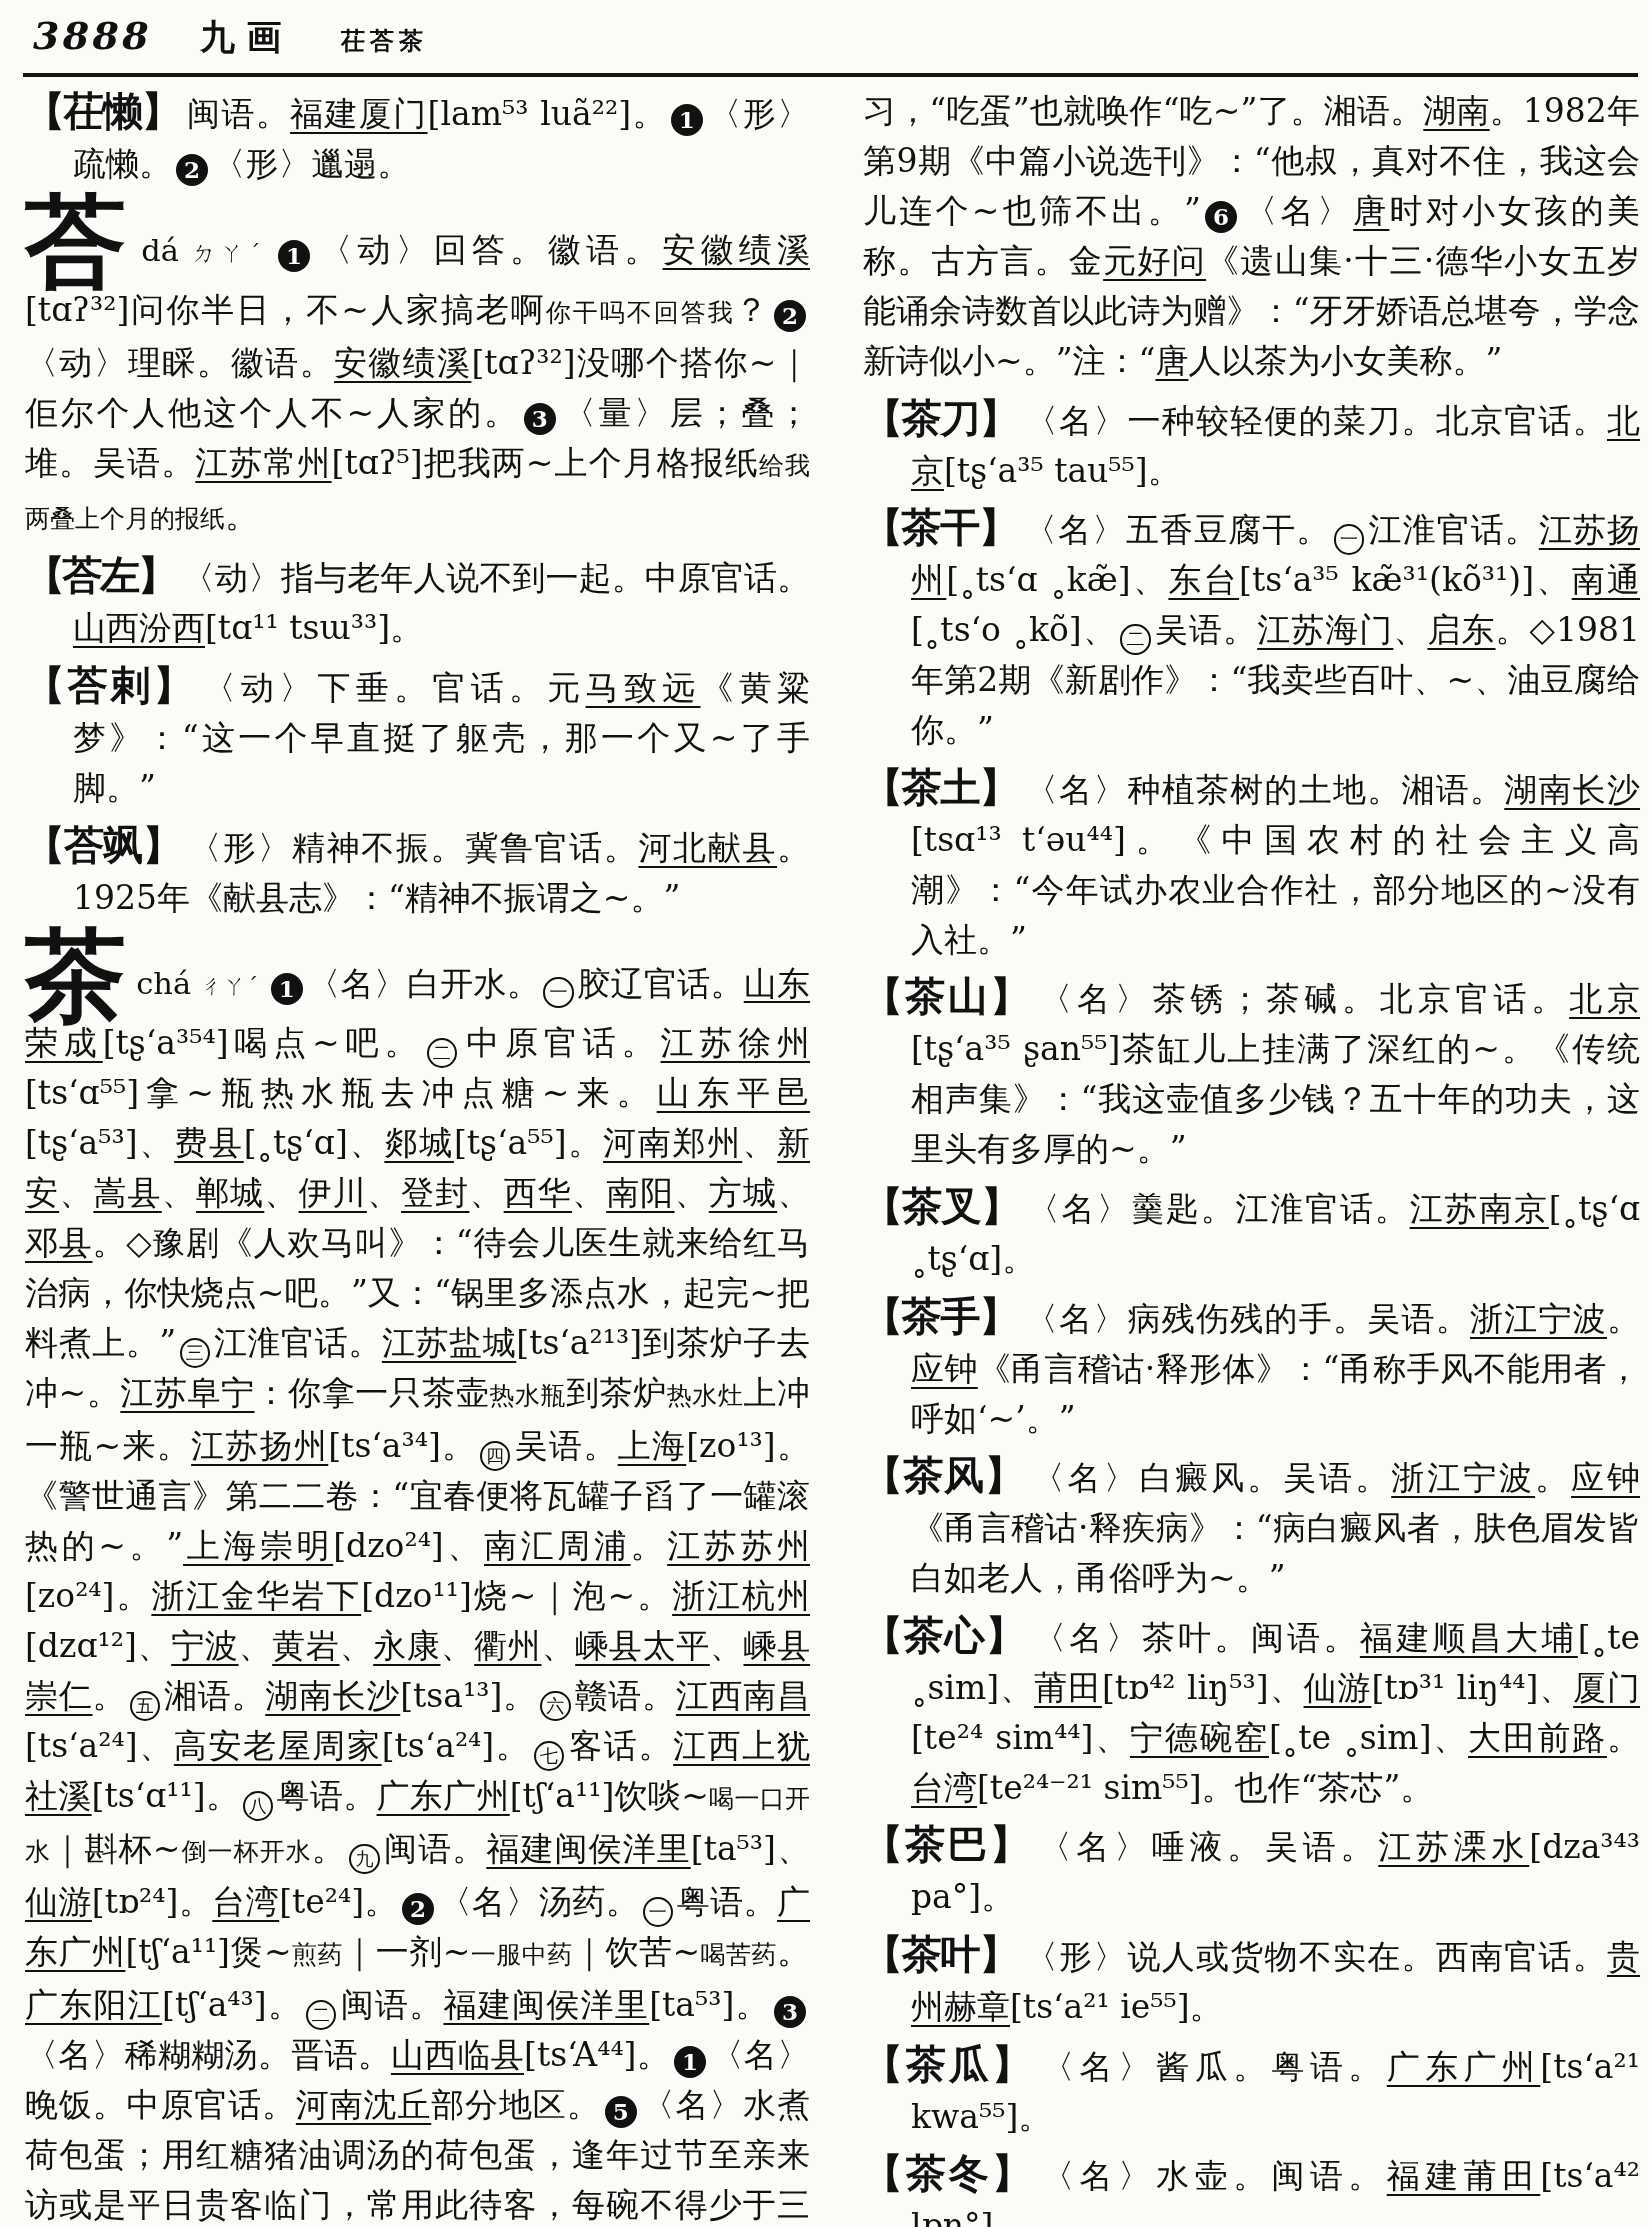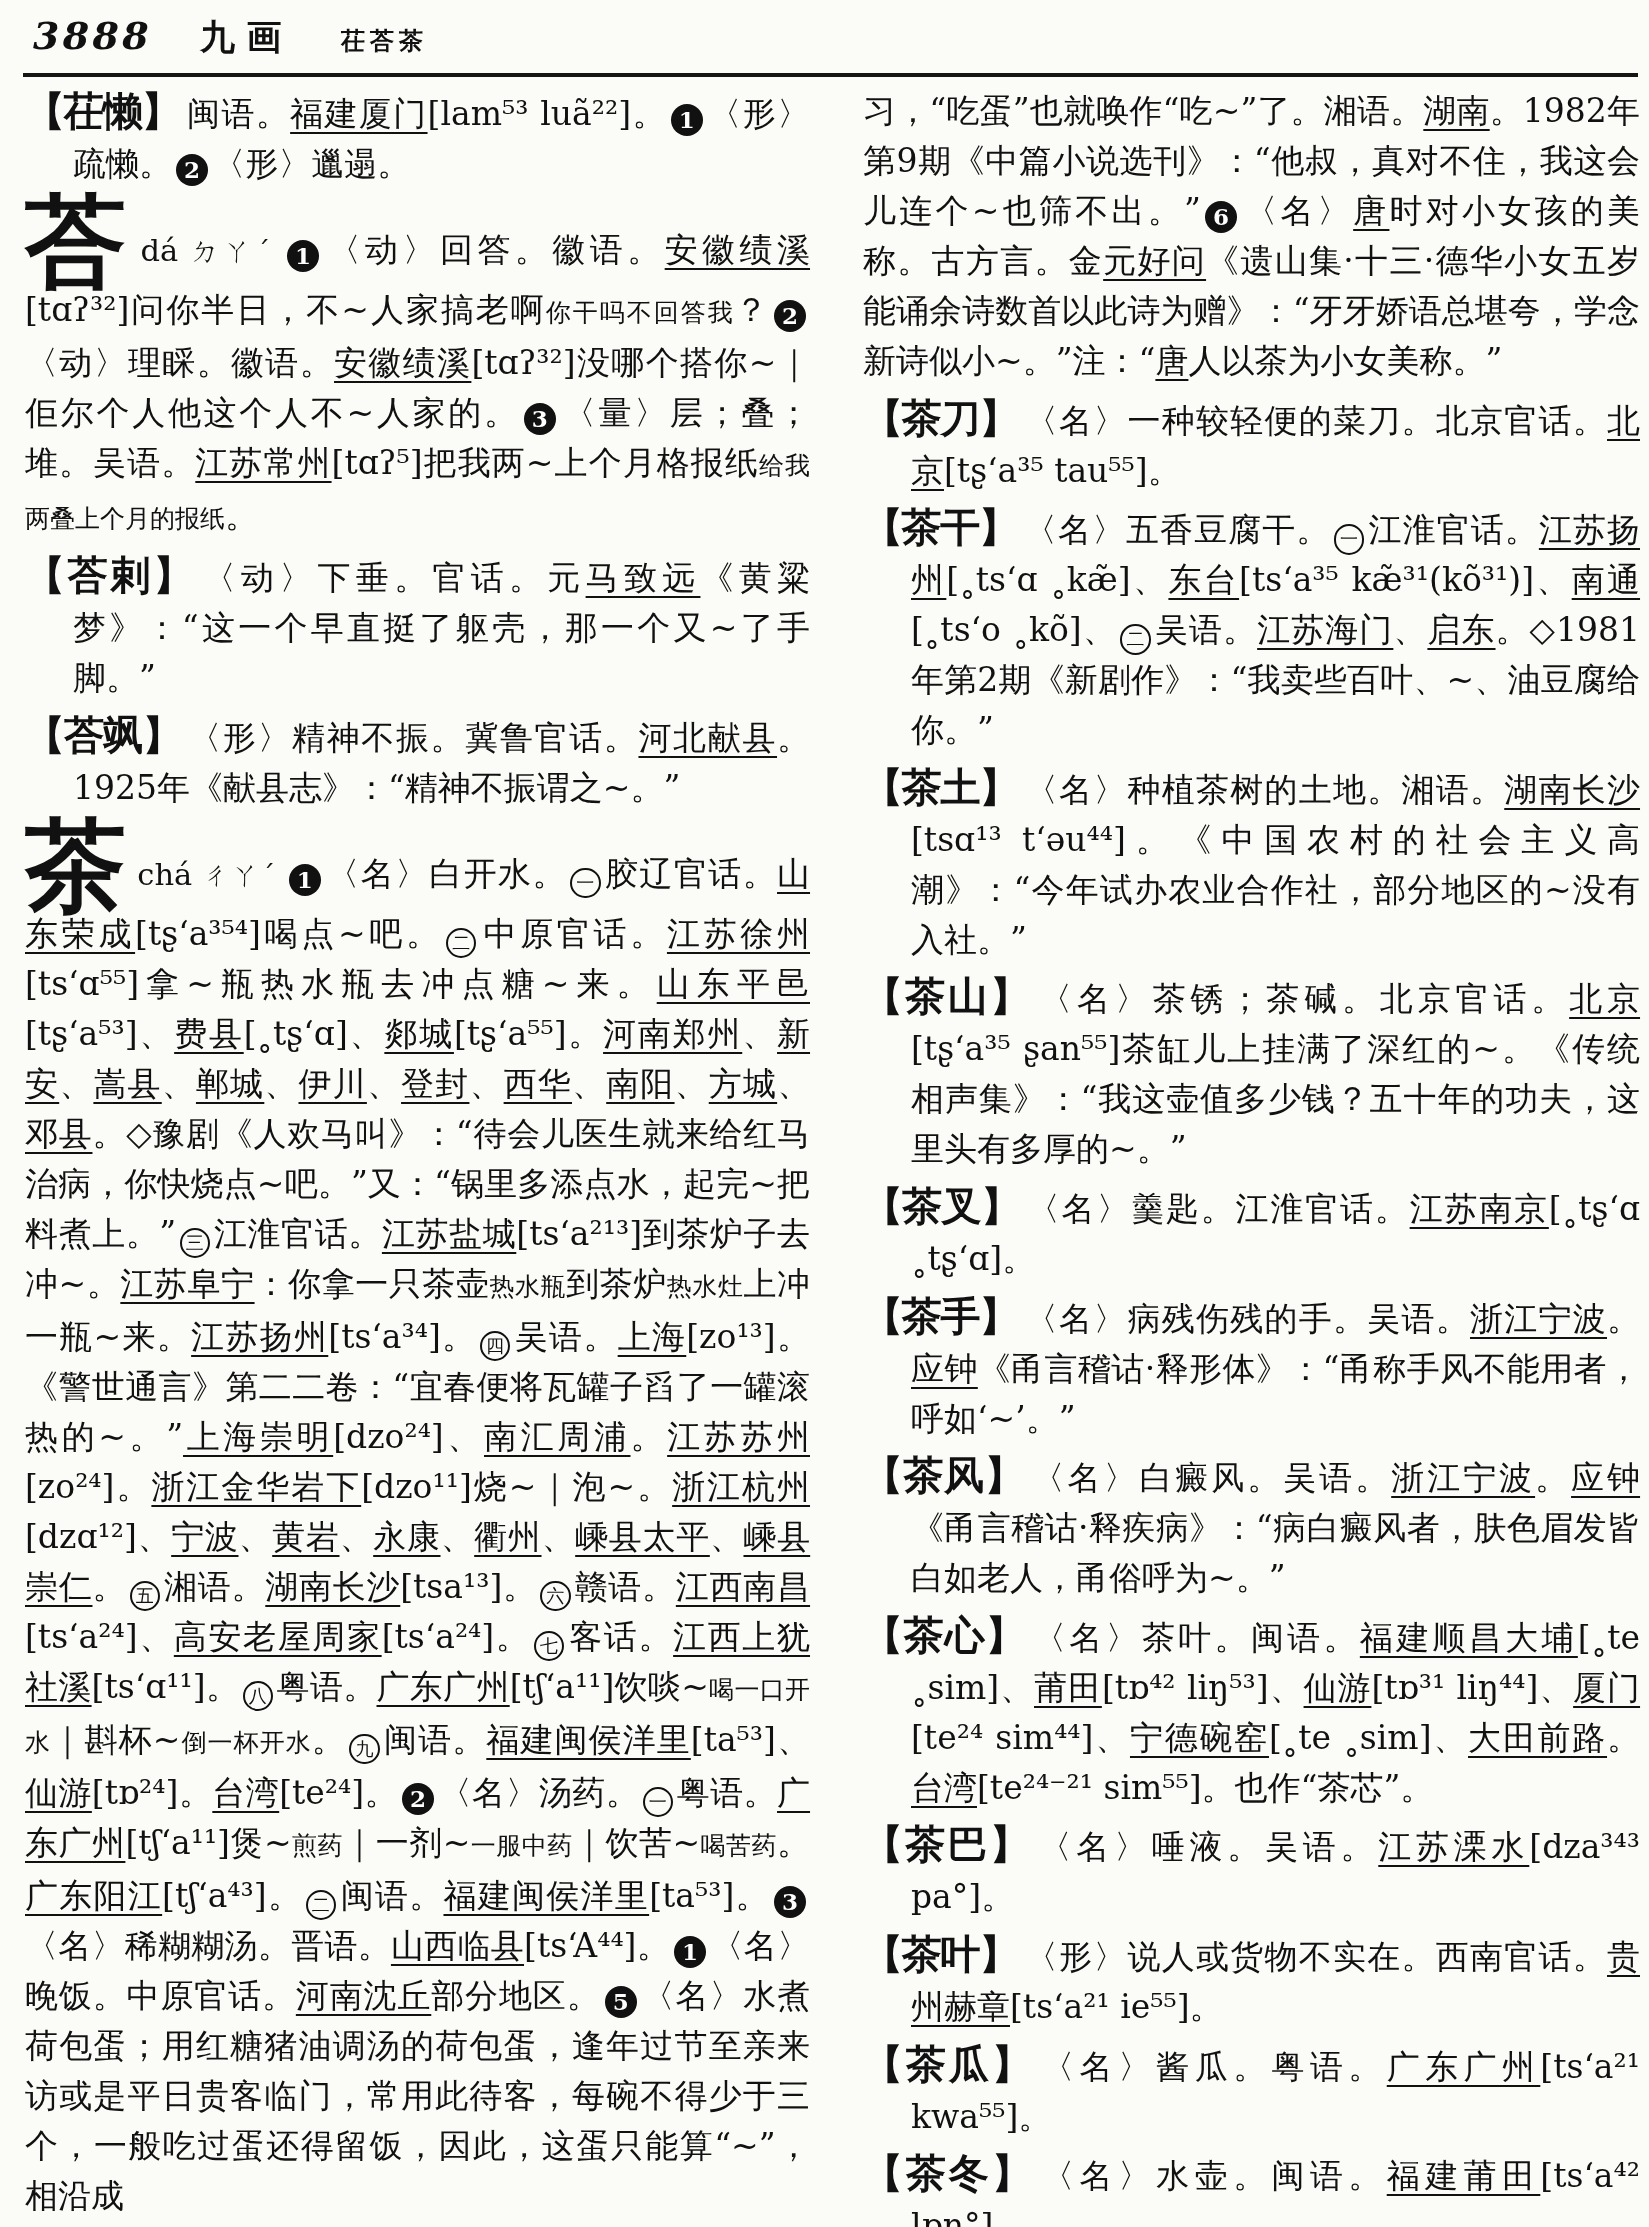--- a/index.html
+++ b/index.html
@@ -12,21 +12,21 @@
   .header-rule{position:absolute;top:73px;left:23px;width:1615px;height:4.1px;background:#151515;}
   .col{position:absolute;top:86px;}
   .col-left{left:25px;width:785px;}
   .col-right{left:863px;width:777px;}
   .para{font-size:33px;line-height:50px;text-align:justify;margin:0 0 6.6px 0;}
   .entry{padding-left:48px;text-indent:-48px;}
   .bigp{margin-top:10px;}
   .hw{font-size:40px;font-weight:bold;letter-spacing:-2.5px;margin-right:6.6px;}
   .bigchar{font-size:101px;font-weight:bold;line-height:.85;margin-right:10px;vertical-align:-16.5px;}
   .pinyin{font-size:30.5px;margin-right:8.2px;}
-  .zhuyin{font-size:28px;margin-right:8.2px;}
+  .zhuyin{font-size:23px;margin-right:8.2px;}
   .u{text-decoration:underline;text-decoration-thickness:2.1px;text-underline-offset:6.6px;}
   .small{font-size:25px;}
   .cnum{display:inline-block;width:32px;height:32px;border-radius:50%;background:#111;color:#fff;
         text-align:center;line-height:32px;font-size:23px;font-weight:bold;margin:0 4.1px;
         vertical-align:-3.3px;text-indent:0;}
   .wnum{display:inline-block;width:30.5px;height:30.5px;border-radius:50%;border:2.5px solid #111;
         box-sizing:border-box;color:#111;text-align:center;line-height:25.6px;font-size:18px;
         margin:0 3.3px;vertical-align:-4.1px;text-indent:0;}
 </style>
 </head>
@@ -35,20 +35,21 @@
 <div class="page-header">
   <span class="page-num">3888</span>
   <span class="stroke-label">九画</span>
   <span class="head-chars">茌荅茶</span>
 </div>
 <div class="header-rule"></div>
 
 <div class="col col-left" id="col-left">
     <div class="para entry"><span class="hw">【茌懒】</span><span>闽语。</span><span class="u">福建厦门</span><span>[lam⁵³ luã²²]。</span><span class="cnum">1</span><span>〈形〉疏懒。</span><span class="cnum">2</span><span>〈形〉邋遢。</span></div>
     <div class="para bigp"><span class="bigchar">荅</span><span class="pinyin">dá</span><span class="zhuyin">ㄉㄚˊ</span><span class="cnum">1</span><span>〈动〉回答。徽语。</span><span class="u">安徽绩溪</span><span>[tɑʔ³²]问你半日，不~人家搞老啊</span><span class="small">你干吗不回答我</span><span>？</span><span class="cnum">2</span><span>〈动〉理睬。徽语。</span><span class="u">安徽绩溪</span><span>[tɑʔ³²]没哪个搭你~｜佢尔个人他这个人不~人家的。</span><span class="cnum">3</span><span>〈量〉层；叠；堆。吴语。</span><span class="u">江苏常州</span><span>[tɑʔ⁵]把我两~上个月格报纸</span><span class="small">给我两叠上个月的报纸</span><span>。</span></div>
+    <div class="para entry"><span class="hw">【荅左】</span><span>〈动〉指与老年人说不到一起。中原官话。</span><span class="u">山西汾西</span><span>[tɑ¹¹ tsɯ³³]。</span></div>
     <div class="para entry"><span class="hw">【荅剌】</span><span>〈动〉下垂。官话。元</span><span class="u">马致远</span><span>《黄粱梦》：“这一个早直挺了躯壳，那一个又~了手脚。”</span></div>
     <div class="para entry"><span class="hw">【荅飒】</span><span>〈形〉精神不振。冀鲁官话。</span><span class="u">河北献县</span><span>。1925年《献县志》：“精神不振谓之~。”</span></div>
     <div class="para bigp"><span class="bigchar">茶</span><span class="pinyin">chá</span><span class="zhuyin">ㄔㄚˊ</span><span class="cnum">1</span><span>〈名〉白开水。</span><span class="wnum">一</span><span>胶辽官话。</span><span class="u">山东荣成</span><span>[tʂʻa³⁵⁴]喝点~吧。</span><span class="wnum">二</span><span>中原官话。</span><span class="u">江苏徐州</span><span>[tsʻɑ⁵⁵]拿~瓶热水瓶去冲点糖~来。</span><span class="u">山东平邑</span><span>[tʂʻa⁵³]、</span><span class="u">费县</span><span>[˳tʂʻɑ]、</span><span class="u">郯城</span><span>[tʂʻa⁵⁵]。</span><span class="u">河南郑州</span><span>、</span><span class="u">新安</span><span>、</span><span class="u">嵩县</span><span>、</span><span class="u">郸城</span><span>、</span><span class="u">伊川</span><span>、</span><span class="u">登封</span><span>、</span><span class="u">西华</span><span>、</span><span class="u">南阳</span><span>、</span><span class="u">方城</span><span>、</span><span class="u">邓县</span><span>。◇豫剧《人欢马叫》：“待会儿医生就来给红马治病，你快烧点~吧。”又：“锅里多添点水，起完~把料煮上。”</span><span class="wnum">三</span><span>江淮官话。</span><span class="u">江苏盐城</span><span>[tsʻa²¹³]到茶炉子去冲~。</span><span class="u">江苏阜宁</span><span>：你拿一只茶壶</span><span class="small">热水瓶</span><span>到茶炉</span><span class="small">热水灶</span><span>上冲一瓶~来。</span><span class="u">江苏扬州</span><span>[tsʻa³⁴]。</span><span class="wnum">四</span><span>吴语。</span><span class="u">上海</span><span>[zo¹³]。《警世通言》第二二卷：“宜春便将瓦罐子舀了一罐滚热的~。”</span><span class="u">上海崇明</span><span>[dzo²⁴]、</span><span class="u">南汇周浦</span><span>。</span><span class="u">江苏苏州</span><span>[zo²⁴]。</span><span class="u">浙江金华岩下</span><span>[dzo¹¹]烧~｜泡~。</span><span class="u">浙江杭州</span><span>[dzɑ¹²]、</span><span class="u">宁波</span><span>、</span><span class="u">黄岩</span><span>、</span><span class="u">永康</span><span>、</span><span class="u">衢州</span><span>、</span><span class="u">嵊县太平</span><span>、</span><span class="u">嵊县崇仁</span><span>。</span><span class="wnum">五</span><span>湘语。</span><span class="u">湖南长沙</span><span>[tsa¹³]。</span><span class="wnum">六</span><span>赣语。</span><span class="u">江西南昌</span><span>[tsʻa²⁴]、</span><span class="u">高安老屋周家</span><span>[tsʻa²⁴]。</span><span class="wnum">七</span><span>客话。</span><span class="u">江西上犹社溪</span><span>[tsʻɑ¹¹]。</span><span class="wnum">八</span><span>粤语。</span><span class="u">广东广州</span><span>[tʃʻa¹¹]饮啖~</span><span class="small">喝一口开水</span><span>｜斟杯~</span><span class="small">倒一杯开水</span><span>。</span><span class="wnum">九</span><span>闽语。</span><span class="u">福建闽侯洋里</span><span>[ta⁵³]、</span><span class="u">仙游</span><span>[tɒ²⁴]。</span><span class="u">台湾</span><span>[te²⁴]。</span><span class="cnum">2</span><span>〈名〉汤药。</span><span class="wnum">一</span><span>粤语。</span><span class="u">广东广州</span><span>[tʃʻa¹¹]煲~</span><span class="small">煎药</span><span>｜一剂~</span><span class="small">一服中药</span><span>｜饮苦~</span><span class="small">喝苦药</span><span>。</span><span class="u">广东阳江</span><span>[tʃʻa⁴³]。</span><span class="wnum">二</span><span>闽语。</span><span class="u">福建闽侯洋里</span><span>[ta⁵³]。</span><span class="cnum">3</span><span>〈名〉稀糊糊汤。晋语。</span><span class="u">山西临县</span><span>[tsʻA⁴⁴]。</span><span class="cnum">1</span><span>〈名〉晚饭。中原官话。</span><span class="u">河南沈丘</span><span>部分地区。</span><span class="cnum">5</span><span>〈名〉水煮荷包蛋；用红糖猪油调汤的荷包蛋，逢年过节至亲来访或是平日贵客临门，常用此待客，每碗不得少于三个，一般吃过蛋还得留饭，因此，这蛋只能算“~”，相沿成</span></div>
   </div>
 <div class="col col-right" id="col-right">
     <div class="para contp"><span>习，“吃蛋”也就唤作“吃~”了。湘语。</span><span class="u">湖南</span><span>。1982年第9期《中篇小说选刊》：“他叔，真对不住，我这会儿连个~也筛不出。”</span><span class="cnum">6</span><span>〈名〉</span><span class="u">唐</span><span>时对小女孩的美称。古方言。金</span><span class="u">元好问</span><span>《遗山集·十三·德华小女五岁能诵余诗数首以此诗为赠》：“牙牙娇语总堪夸，学念新诗似小~。”注：“</span><span class="u">唐</span><span>人以茶为小女美称。”</span></div>
     <div class="para entry"><span class="hw">【茶刀】</span><span>〈名〉一种较轻便的菜刀。北京官话。</span><span class="u">北京</span><span>[tʂʻa³⁵ tau⁵⁵]。</span></div>
     <div class="para entry"><span class="hw">【茶干】</span><span>〈名〉五香豆腐干。</span><span class="wnum">一</span><span>江淮官话。</span><span class="u">江苏扬州</span><span>[˳tsʻɑ ˳kæ̃]、</span><span class="u">东台</span><span>[tsʻa³⁵ kæ̃³¹(kõ³¹)]、</span><span class="u">南通</span><span>[˳tsʻo ˳kõ]、</span><span class="wnum">二</span><span>吴语。</span><span class="u">江苏海门</span><span>、</span><span class="u">启东</span><span>。◇1981年第2期《新剧作》：“我卖些百叶、~、油豆腐给你。”</span></div>
     <div class="para entry"><span class="hw">【茶土】</span><span>〈名〉种植茶树的土地。湘语。</span><span class="u">湖南长沙</span><span>[tsɑ¹³ tʻəu⁴⁴]。《中国农村的社会主义高潮》：“今年试办农业合作社，部分地区的~没有入社。”</span></div>
     <div class="para entry"><span class="hw">【茶山】</span><span>〈名〉茶锈；茶碱。北京官话。</span><span class="u">北京</span><span>[tʂʻa³⁵ ʂan⁵⁵]茶缸儿上挂满了深红的~。《传统相声集》：“我这壶值多少钱？五十年的功夫，这里头有多厚的~。”</span></div>

